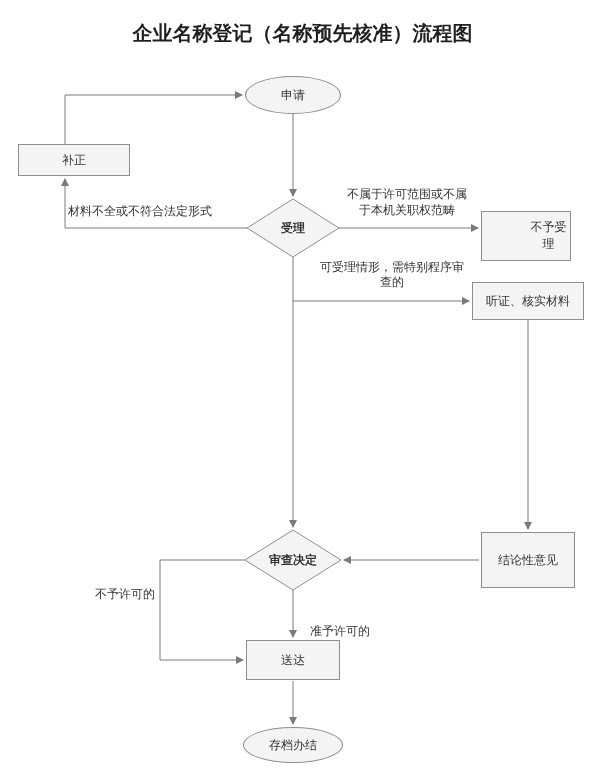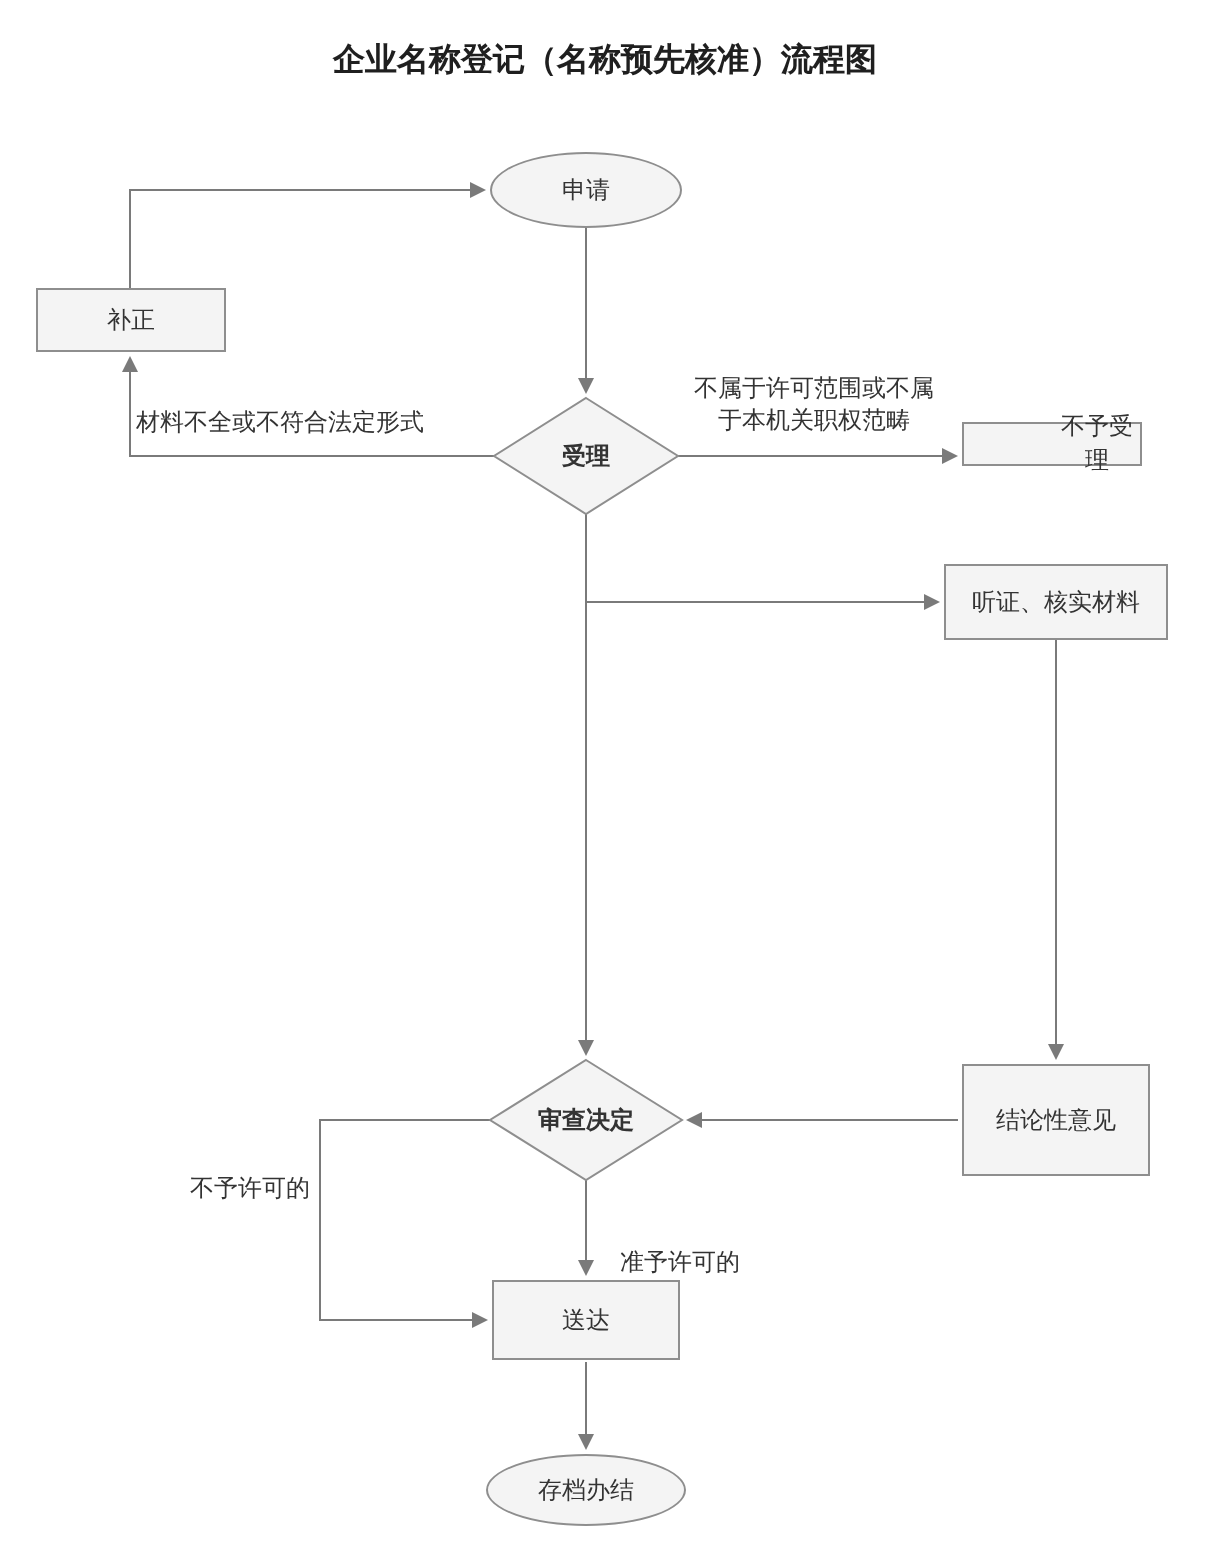--- a/index.html
+++ b/index.html
@@ -11,21 +11,21 @@
     background: var(--bg, #ffffff);
     font-family: "DejaVu Sans", "Liberation Sans", sans-serif;
     color: var(--text, #333333);
     overflow: hidden;
   }
   .title {
     position: absolute;
     top: 20px; left: 0;
     width: 100%;
     text-align: center;
-    font-size: 16px;
+    font-size: 20px;
     font-weight: bold;
     color: #1f1f1f;
   }
   .wires { position: absolute; left: 0; top: 0; width: 605px; height: 776px; }
   .wire { fill: none; stroke: var(--connector, #7a7a7a); stroke-width: 1; }
   .arrowhead { fill: var(--connector, #7a7a7a); }
   .shape-diamond { fill: var(--shape-fill, #f4f4f4); stroke: var(--shape-border, #8e8e8e); stroke-width: 1; }
   .node {
     position: absolute;
     display: flex;
@@ -92,38 +92,39 @@
     <polyline class="wire" points="245,560 160,560 160,660 243,660" marker-end="url(#arrow)"></polyline>
 
     <polyline class="wire" points="293,681 293,724" marker-end="url(#arrow)"></polyline>
 
     <polygon class="shape-diamond" points="293,199 339,228 293,257 247,228"></polygon>
     <polygon class="shape-diamond" points="293,530 341,560 293,590 245,560"></polygon>
   </svg>
 
   <div class="node oval" style="left:245px; top:76px; width:96px; height:38px;">申请</div>
 
-  <div class="node" style="left:18px; top:144px; width:95px; height:32px;">补正</div>
+  <div class="node" style="left:18px; top:144px; width:112px; height:32px;">补正</div>
 
   <div class="diamond-label" style="left:247px; top:199px; width:92px; height:58px;">受理</div>
 
-  <div class="node" style="left:481px; top:211px; width:90px; height:22px;padding-left:45px;">不予受理</div>
+  <div class="node" style="left:481px; top:211px; width:90px; height:50px;padding-left:45px;">不予受理</div>
 
   <div class="node" style="left:472px; top:282px; width:112px; height:38px;">听证、核实材料</div>
 
   <div class="diamond-label" style="left:245px; top:530px; width:96px; height:60px;">审查决定</div>
 
   <div class="node" style="left:246px; top:640px; width:94px; height:40px;">送达</div>
 
   <div class="node" style="left:481px; top:532px; width:94px; height:56px;">结论性意见</div>
 
   <div class="node oval" style="left:243px; top:727px; width:100px; height:36px;">存档办结</div>
 
   <div class="edge-label wrap-center" style="left:343px; top:186px; width:128px;">不属于许可范围或不属于本机关职权范畴</div>
 
   <div class="edge-label nowrap" style="left:68px; top:203px;">材料不全或不符合法定形式</div>
 
+  <div class="edge-label wrap-center" style="left:316px; top:260px; width:152px; line-height:15px;">可受理情形，需特别程序审查的</div>
 
   <div class="edge-label nowrap" style="left:95px; top:586px;">不予许可的</div>
 
   <div class="edge-label nowrap" style="left:310px; top:587px;margin-top:36px;">准予许可的</div>
 
 </div>
 
 </body></html>

